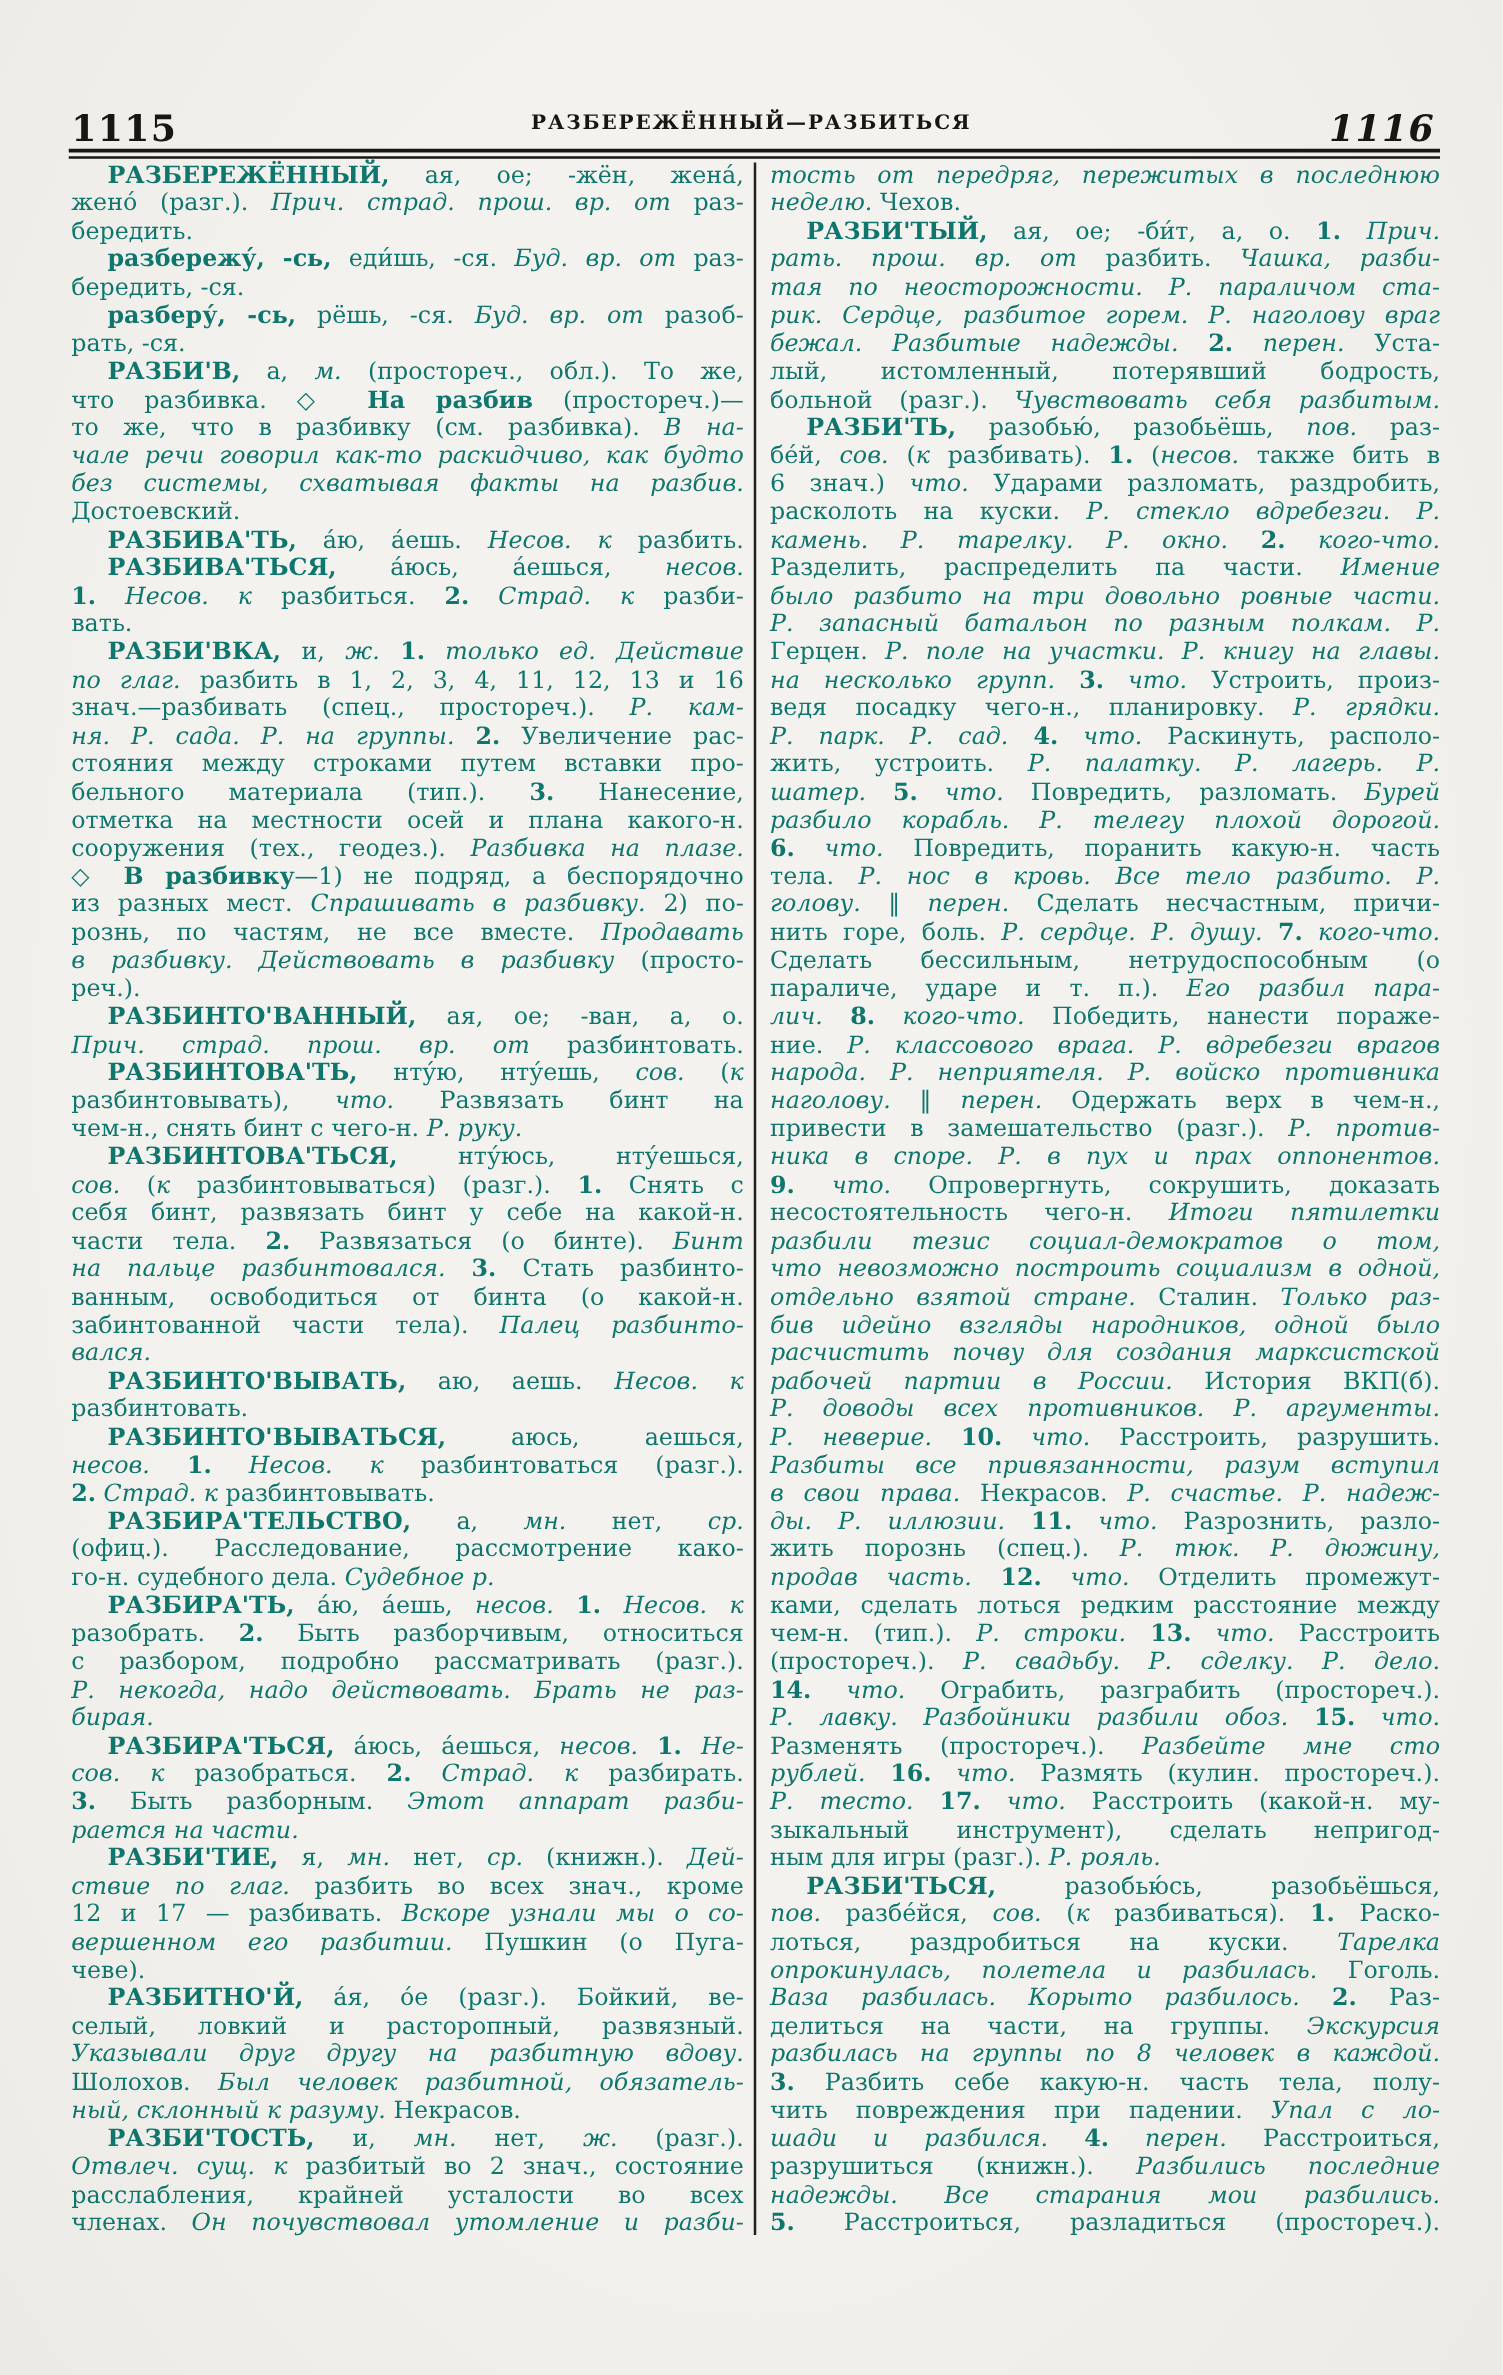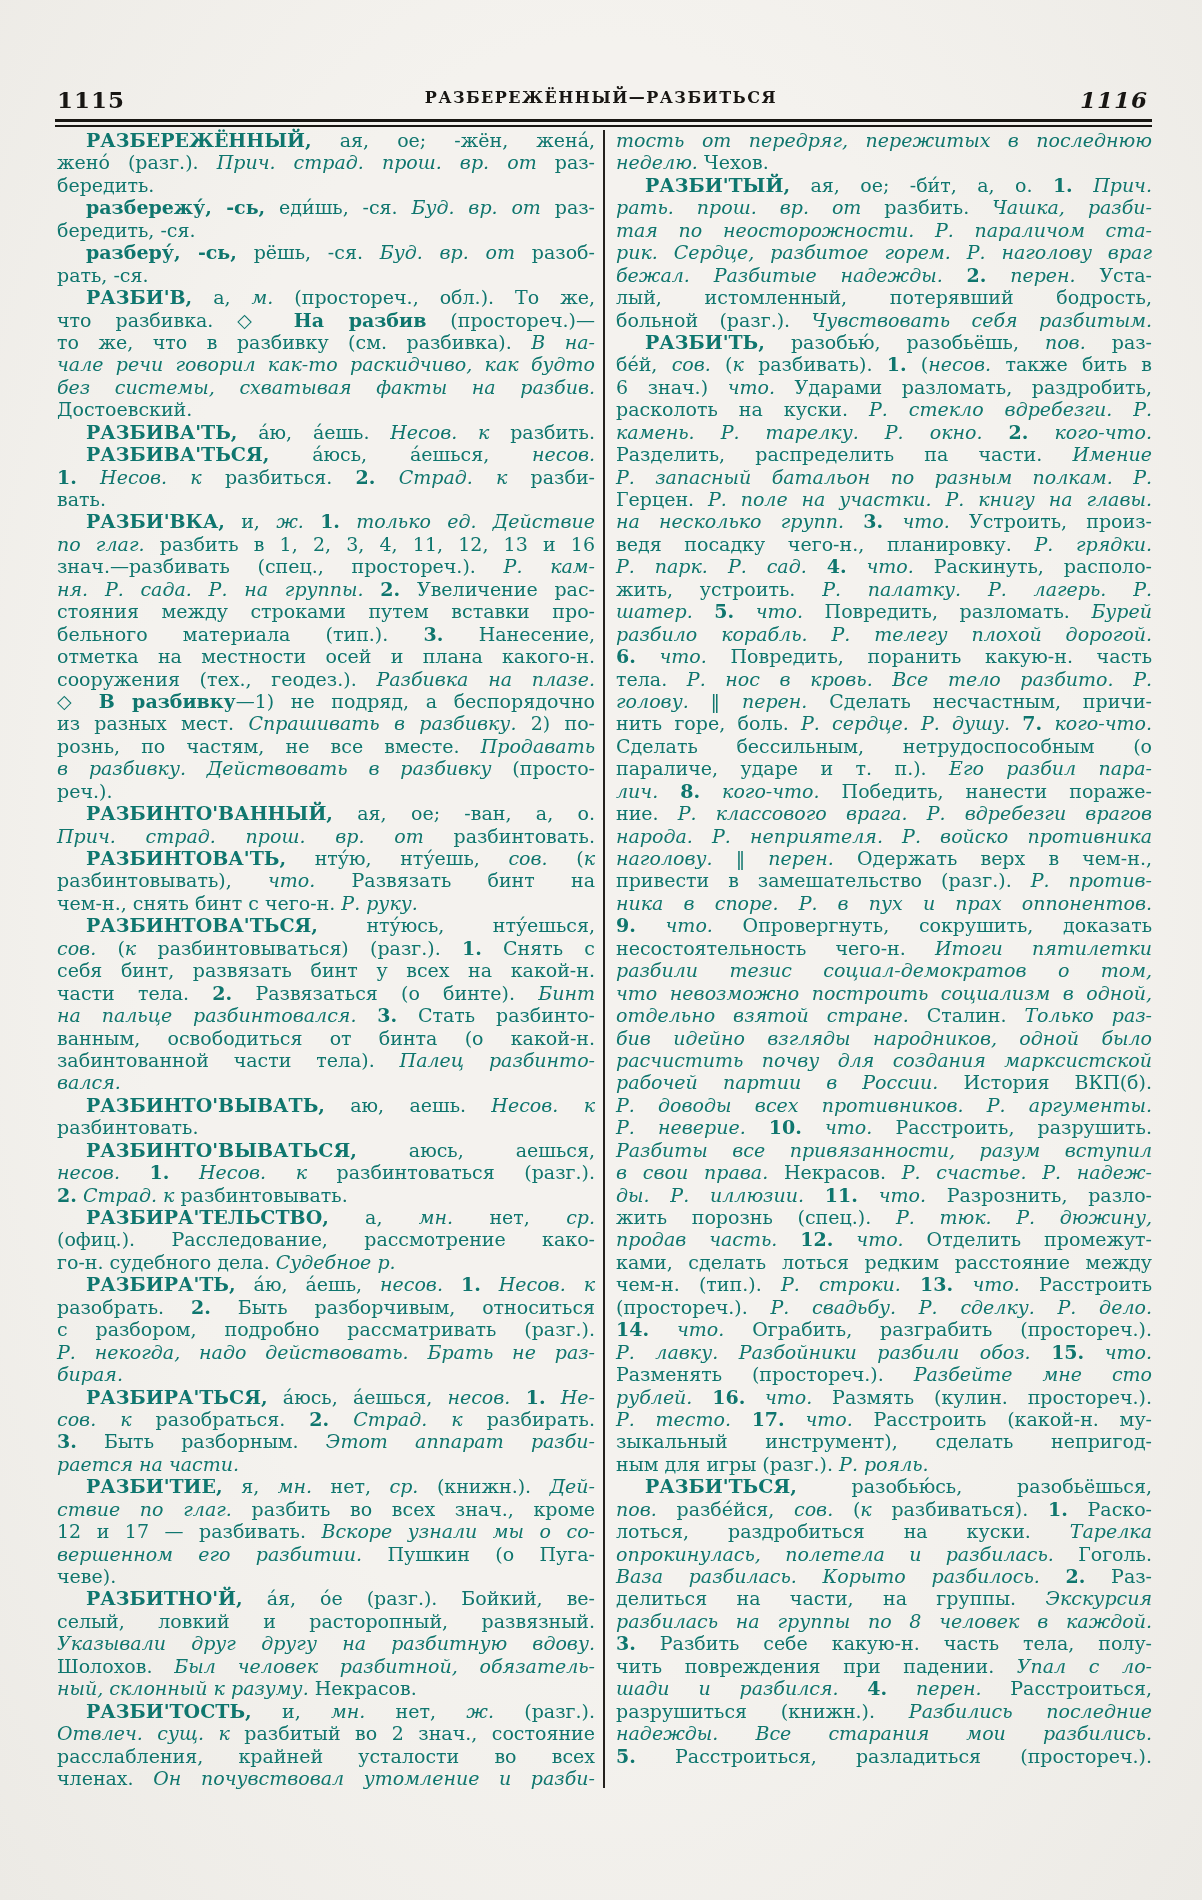--- a/index.html
+++ b/index.html
@@ -4,21 +4,21 @@
 <style>
   html,body{margin:0;padding:0;}
   body{
     width:1202px;height:1900px;position:relative;overflow:hidden;
     background:radial-gradient(ellipse at 50% 45%, #f4f2ee 55%, #eceae5 100%);
     font-family:"DejaVu Serif","Liberation Serif",serif;
     color:#1d1b18;
   }
   .page{position:absolute;inset:0;}
   .pagenum{
-    position:absolute;top:86px;font-size:23px;font-weight:bold;
+    position:absolute;top:86px;font-size:29px;font-weight:bold;
     letter-spacing:1px;color:#181613;
   }
   #pn-left{left:57px;}
   #pn-right{right:54px;text-align:right;font-style:italic;}
   .running-head{
     position:absolute;top:88px;left:0;right:0;text-align:center;
     font-size:16px;font-weight:bold;letter-spacing:1.5px;color:#181613;
   }
   .rule{position:absolute;left:55px;right:50px;background:#191713;}
   #rule-top{top:119px;height:3px;}
@@ -85,21 +85,21 @@
       <div class="line"><span class="s-n">рознь, по частям, не все вместе. </span><span class="s-i">Продавать</span></div>
       <div class="line"><span class="s-i">в разбивку. Действовать в разбивку</span><span class="s-n"> (просто-</span></div>
       <div class="line end"><span class="s-n">реч.).</span></div>
       <div class="line ind"><span class="s-b">РАЗБИНТО'ВАННЫЙ,</span><span class="s-n"> ая, ое; -ван, а, о.</span></div>
       <div class="line"><span class="s-i">Прич. страд. прош. вр. от</span><span class="s-n"> разбинтовать.</span></div>
       <div class="line ind"><span class="s-b">РАЗБИНТОВА'ТЬ,</span><span class="s-n"> нту́ю, нту́ешь, </span><span class="s-i">сов.</span><span class="s-n"> (</span><span class="s-i">к</span></div>
       <div class="line"><span class="s-n">разбинтовывать), </span><span class="s-i">что.</span><span class="s-n"> Развязать бинт на</span></div>
       <div class="line end"><span class="s-n">чем-н., снять бинт с чего-н. </span><span class="s-i">Р. руку.</span></div>
       <div class="line ind"><span class="s-b">РАЗБИНТОВА'ТЬСЯ,</span><span class="s-n"> нту́юсь, нту́ешься,</span></div>
       <div class="line"><span class="s-i">сов.</span><span class="s-n"> (</span><span class="s-i">к</span><span class="s-n"> разбинтовываться) (разг.). </span><span class="s-b">1.</span><span class="s-n"> Снять с</span></div>
-      <div class="line"><span class="s-n">себя бинт, развязать бинт у всех на какой-н.</span></div>
+      <div class="line"><span class="s-n">себя бинт, развязать бинт у себе на какой-н.</span></div>
       <div class="line"><span class="s-n">части тела. </span><span class="s-b">2.</span><span class="s-n"> Развязаться (о бинте). </span><span class="s-i">Бинт</span></div>
       <div class="line"><span class="s-i">на пальце разбинтовался. </span><span class="s-b">3.</span><span class="s-n"> Стать разбинто-</span></div>
       <div class="line"><span class="s-n">ванным, освободиться от бинта (о какой-н.</span></div>
       <div class="line"><span class="s-n">забинтованной части тела). </span><span class="s-i">Палец разбинто-</span></div>
       <div class="line end"><span class="s-i">вался.</span></div>
       <div class="line ind"><span class="s-b">РАЗБИНТО'ВЫВАТЬ,</span><span class="s-n"> аю, аешь. </span><span class="s-i">Несов. к</span></div>
       <div class="line end"><span class="s-n">разбинтовать.</span></div>
       <div class="line ind"><span class="s-b">РАЗБИНТО'ВЫВАТЬСЯ,</span><span class="s-n"> аюсь, аешься,</span></div>
       <div class="line"><span class="s-i">несов. </span><span class="s-b">1.</span><span class="s-i"> Несов. к</span><span class="s-n"> разбинтоваться (разг.).</span></div>
       <div class="line end"><span class="s-b">2.</span><span class="s-i"> Страд. к</span><span class="s-n"> разбинтовывать.</span></div>
@@ -140,20 +140,21 @@
       <div class="line"><span class="s-i">рик. Сердце, разбитое горем. Р. наголову враг</span></div>
       <div class="line"><span class="s-i">бежал. Разбитые надежды. </span><span class="s-b">2.</span><span class="s-i"> перен.</span><span class="s-n"> Уста-</span></div>
       <div class="line"><span class="s-n">лый, истомленный, потерявший бодрость,</span></div>
       <div class="line"><span class="s-n">больной (разг.). </span><span class="s-i">Чувствовать себя разбитым.</span></div>
       <div class="line ind"><span class="s-b">РАЗБИ'ТЬ,</span><span class="s-n"> разобью́, разобьёшь, </span><span class="s-i">пов.</span><span class="s-n"> раз-</span></div>
       <div class="line"><span class="s-n">бе́й, </span><span class="s-i">сов.</span><span class="s-n"> (</span><span class="s-i">к</span><span class="s-n"> разбивать). </span><span class="s-b">1.</span><span class="s-n"> (</span><span class="s-i">несов.</span><span class="s-n"> также бить в</span></div>
       <div class="line"><span class="s-n">6 знач.) </span><span class="s-i">что.</span><span class="s-n"> Ударами разломать, раздробить,</span></div>
       <div class="line"><span class="s-n">расколоть на куски. </span><span class="s-i">Р. стекло вдребезги. Р.</span></div>
       <div class="line"><span class="s-i">камень. Р. тарелку. Р. окно. </span><span class="s-b">2.</span><span class="s-i"> кого-что.</span></div>
       <div class="line"><span class="s-n">Разделить, распределить па части. </span><span class="s-i">Имение</span></div>
+      <div class="line"><span class="s-i">было разбито на три довольно ровные части.</span></div>
       <div class="line"><span class="s-i">Р. запасный батальон по разным полкам. Р.</span></div>
       <div class="line"><span class="s-n">Герцен. </span><span class="s-i">Р. поле на участки. Р. книгу на главы.</span></div>
       <div class="line"><span class="s-i">на несколько групп. </span><span class="s-b">3.</span><span class="s-i"> что.</span><span class="s-n"> Устроить, произ-</span></div>
       <div class="line"><span class="s-n">ведя посадку чего-н., планировку. </span><span class="s-i">Р. грядки.</span></div>
       <div class="line"><span class="s-i">Р. парк. Р. сад. </span><span class="s-b">4.</span><span class="s-i"> что.</span><span class="s-n"> Раскинуть, располо-</span></div>
       <div class="line"><span class="s-n">жить, устроить. </span><span class="s-i">Р. палатку. Р. лагерь. Р.</span></div>
       <div class="line"><span class="s-i">шатер. </span><span class="s-b">5.</span><span class="s-i"> что.</span><span class="s-n"> Повредить, разломать. </span><span class="s-i">Бурей</span></div>
       <div class="line"><span class="s-i">разбило корабль. Р. телегу плохой дорогой.</span></div>
       <div class="line"><span class="s-b">6.</span><span class="s-i"> что.</span><span class="s-n"> Повредить, поранить какую-н. часть</span></div>
       <div class="line"><span class="s-n">тела. </span><span class="s-i">Р. нос в кровь. Все тело разбито. Р.</span></div>

